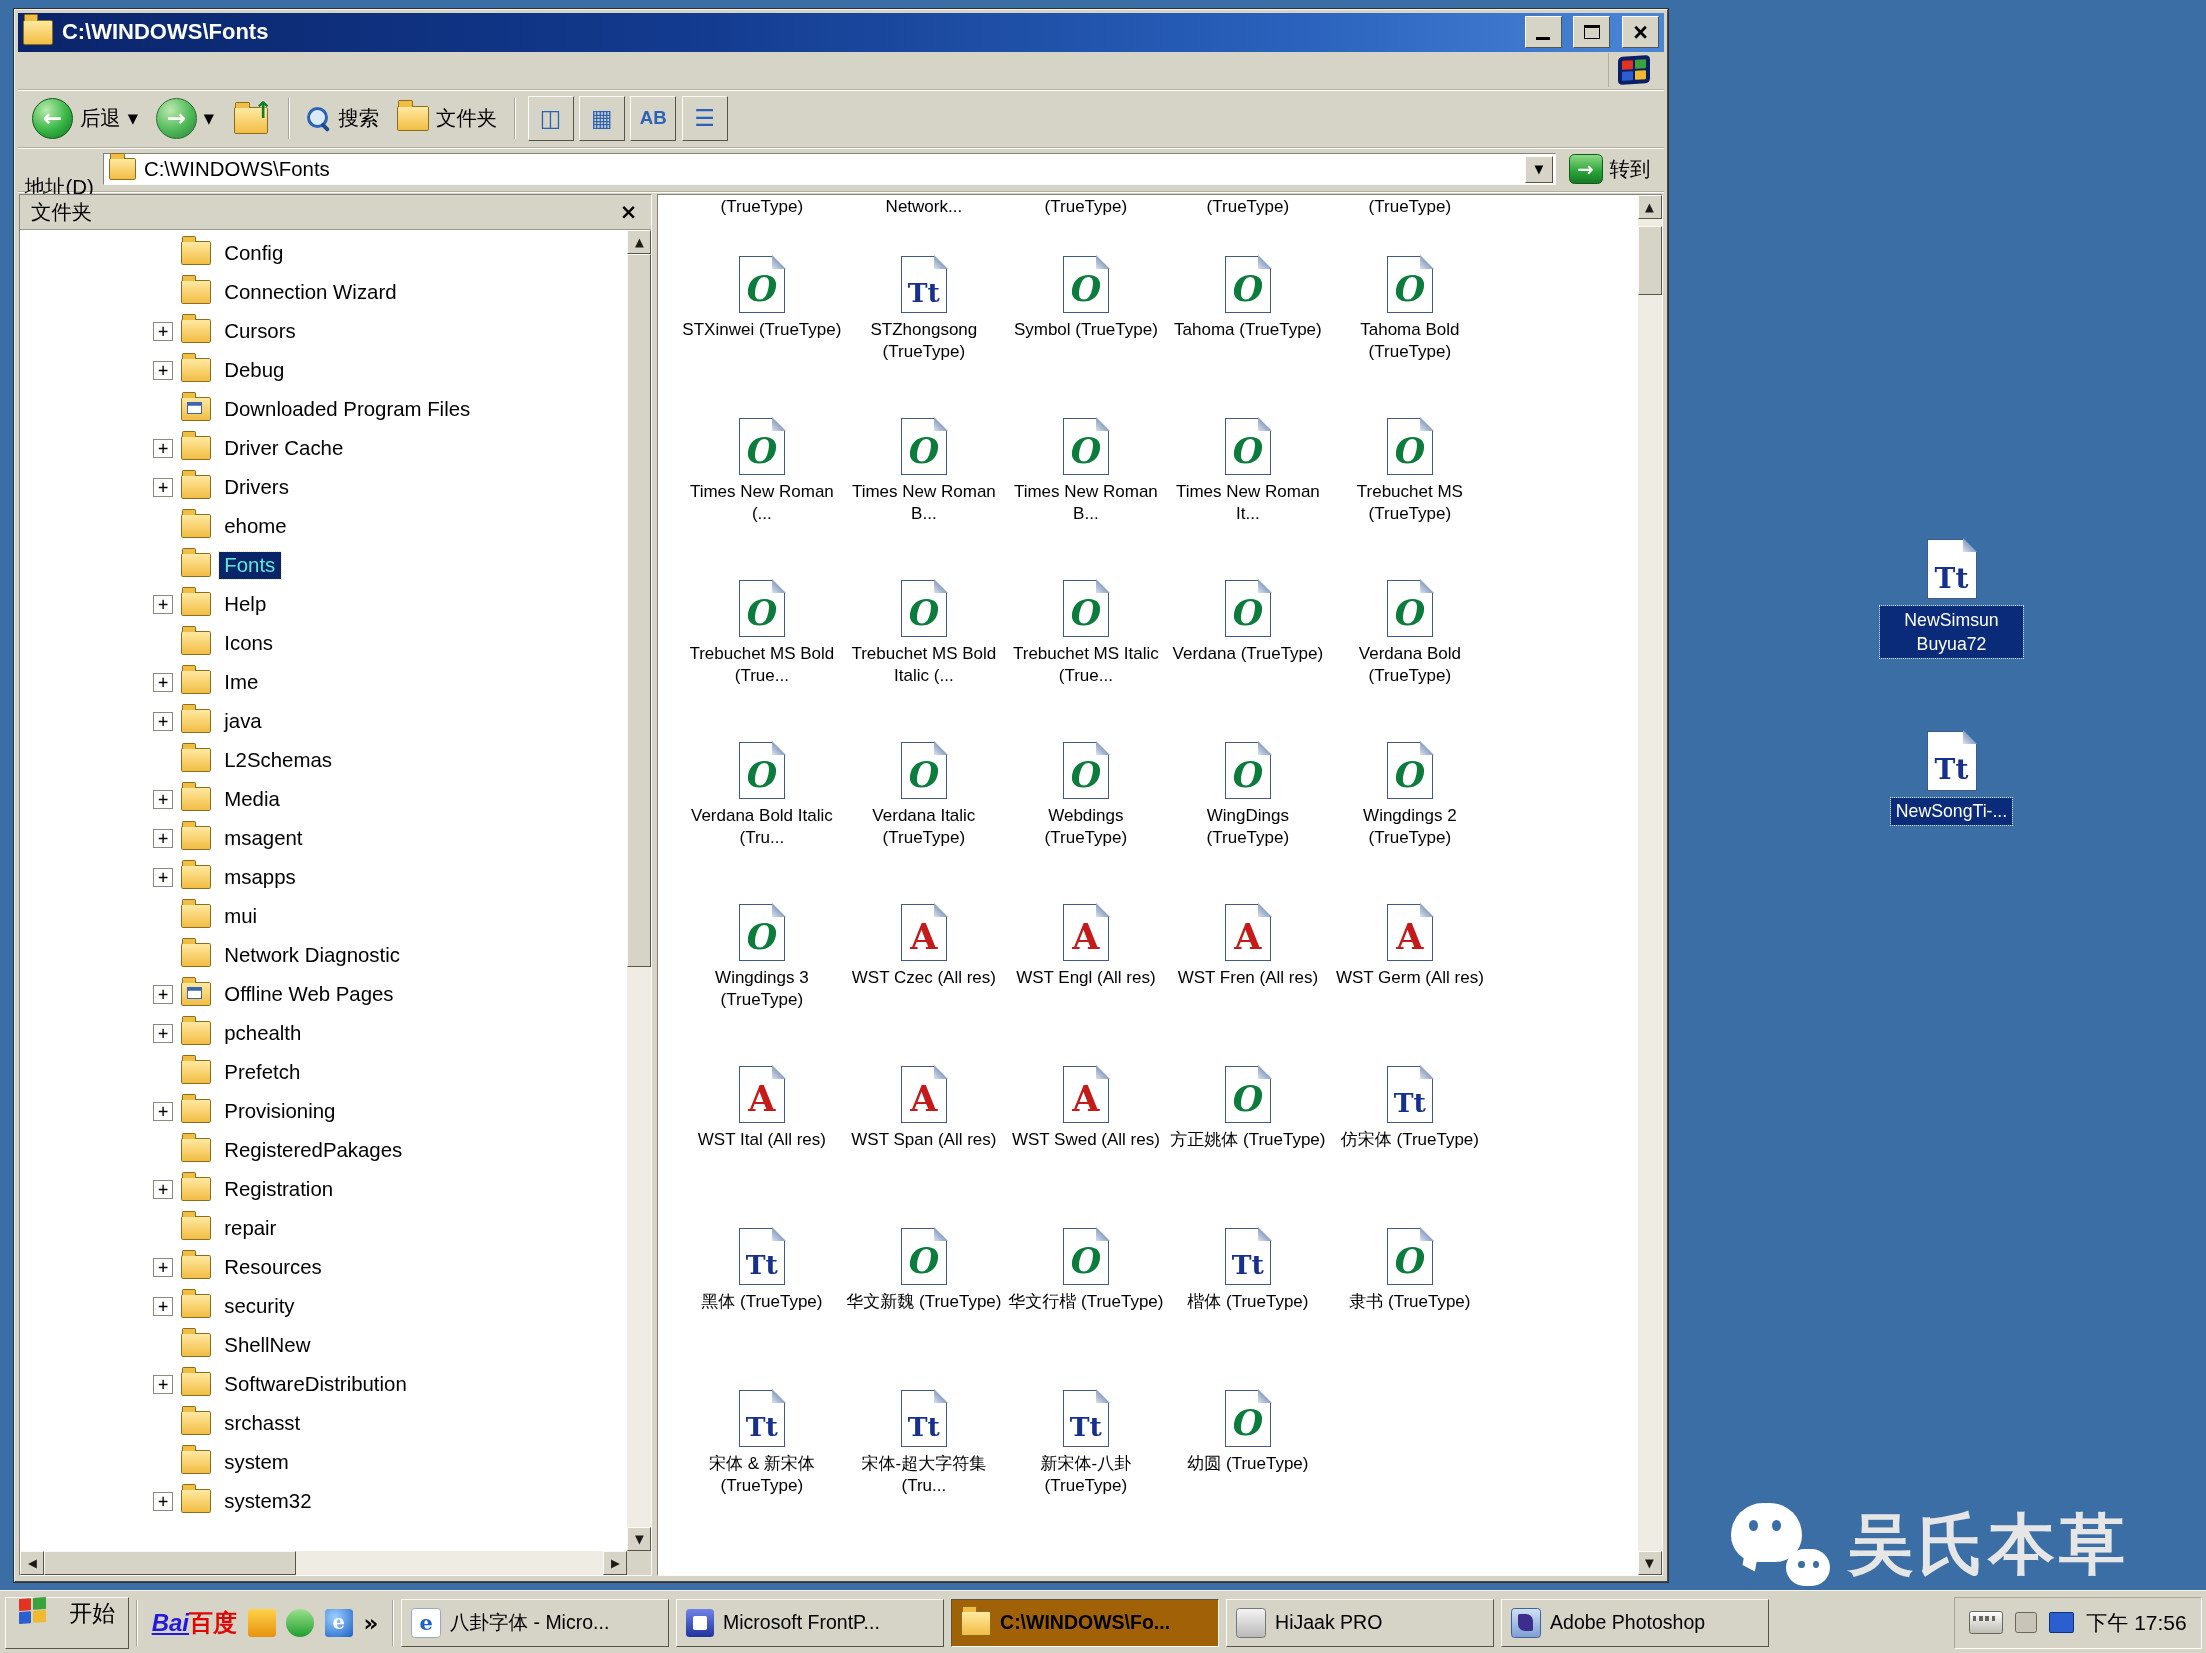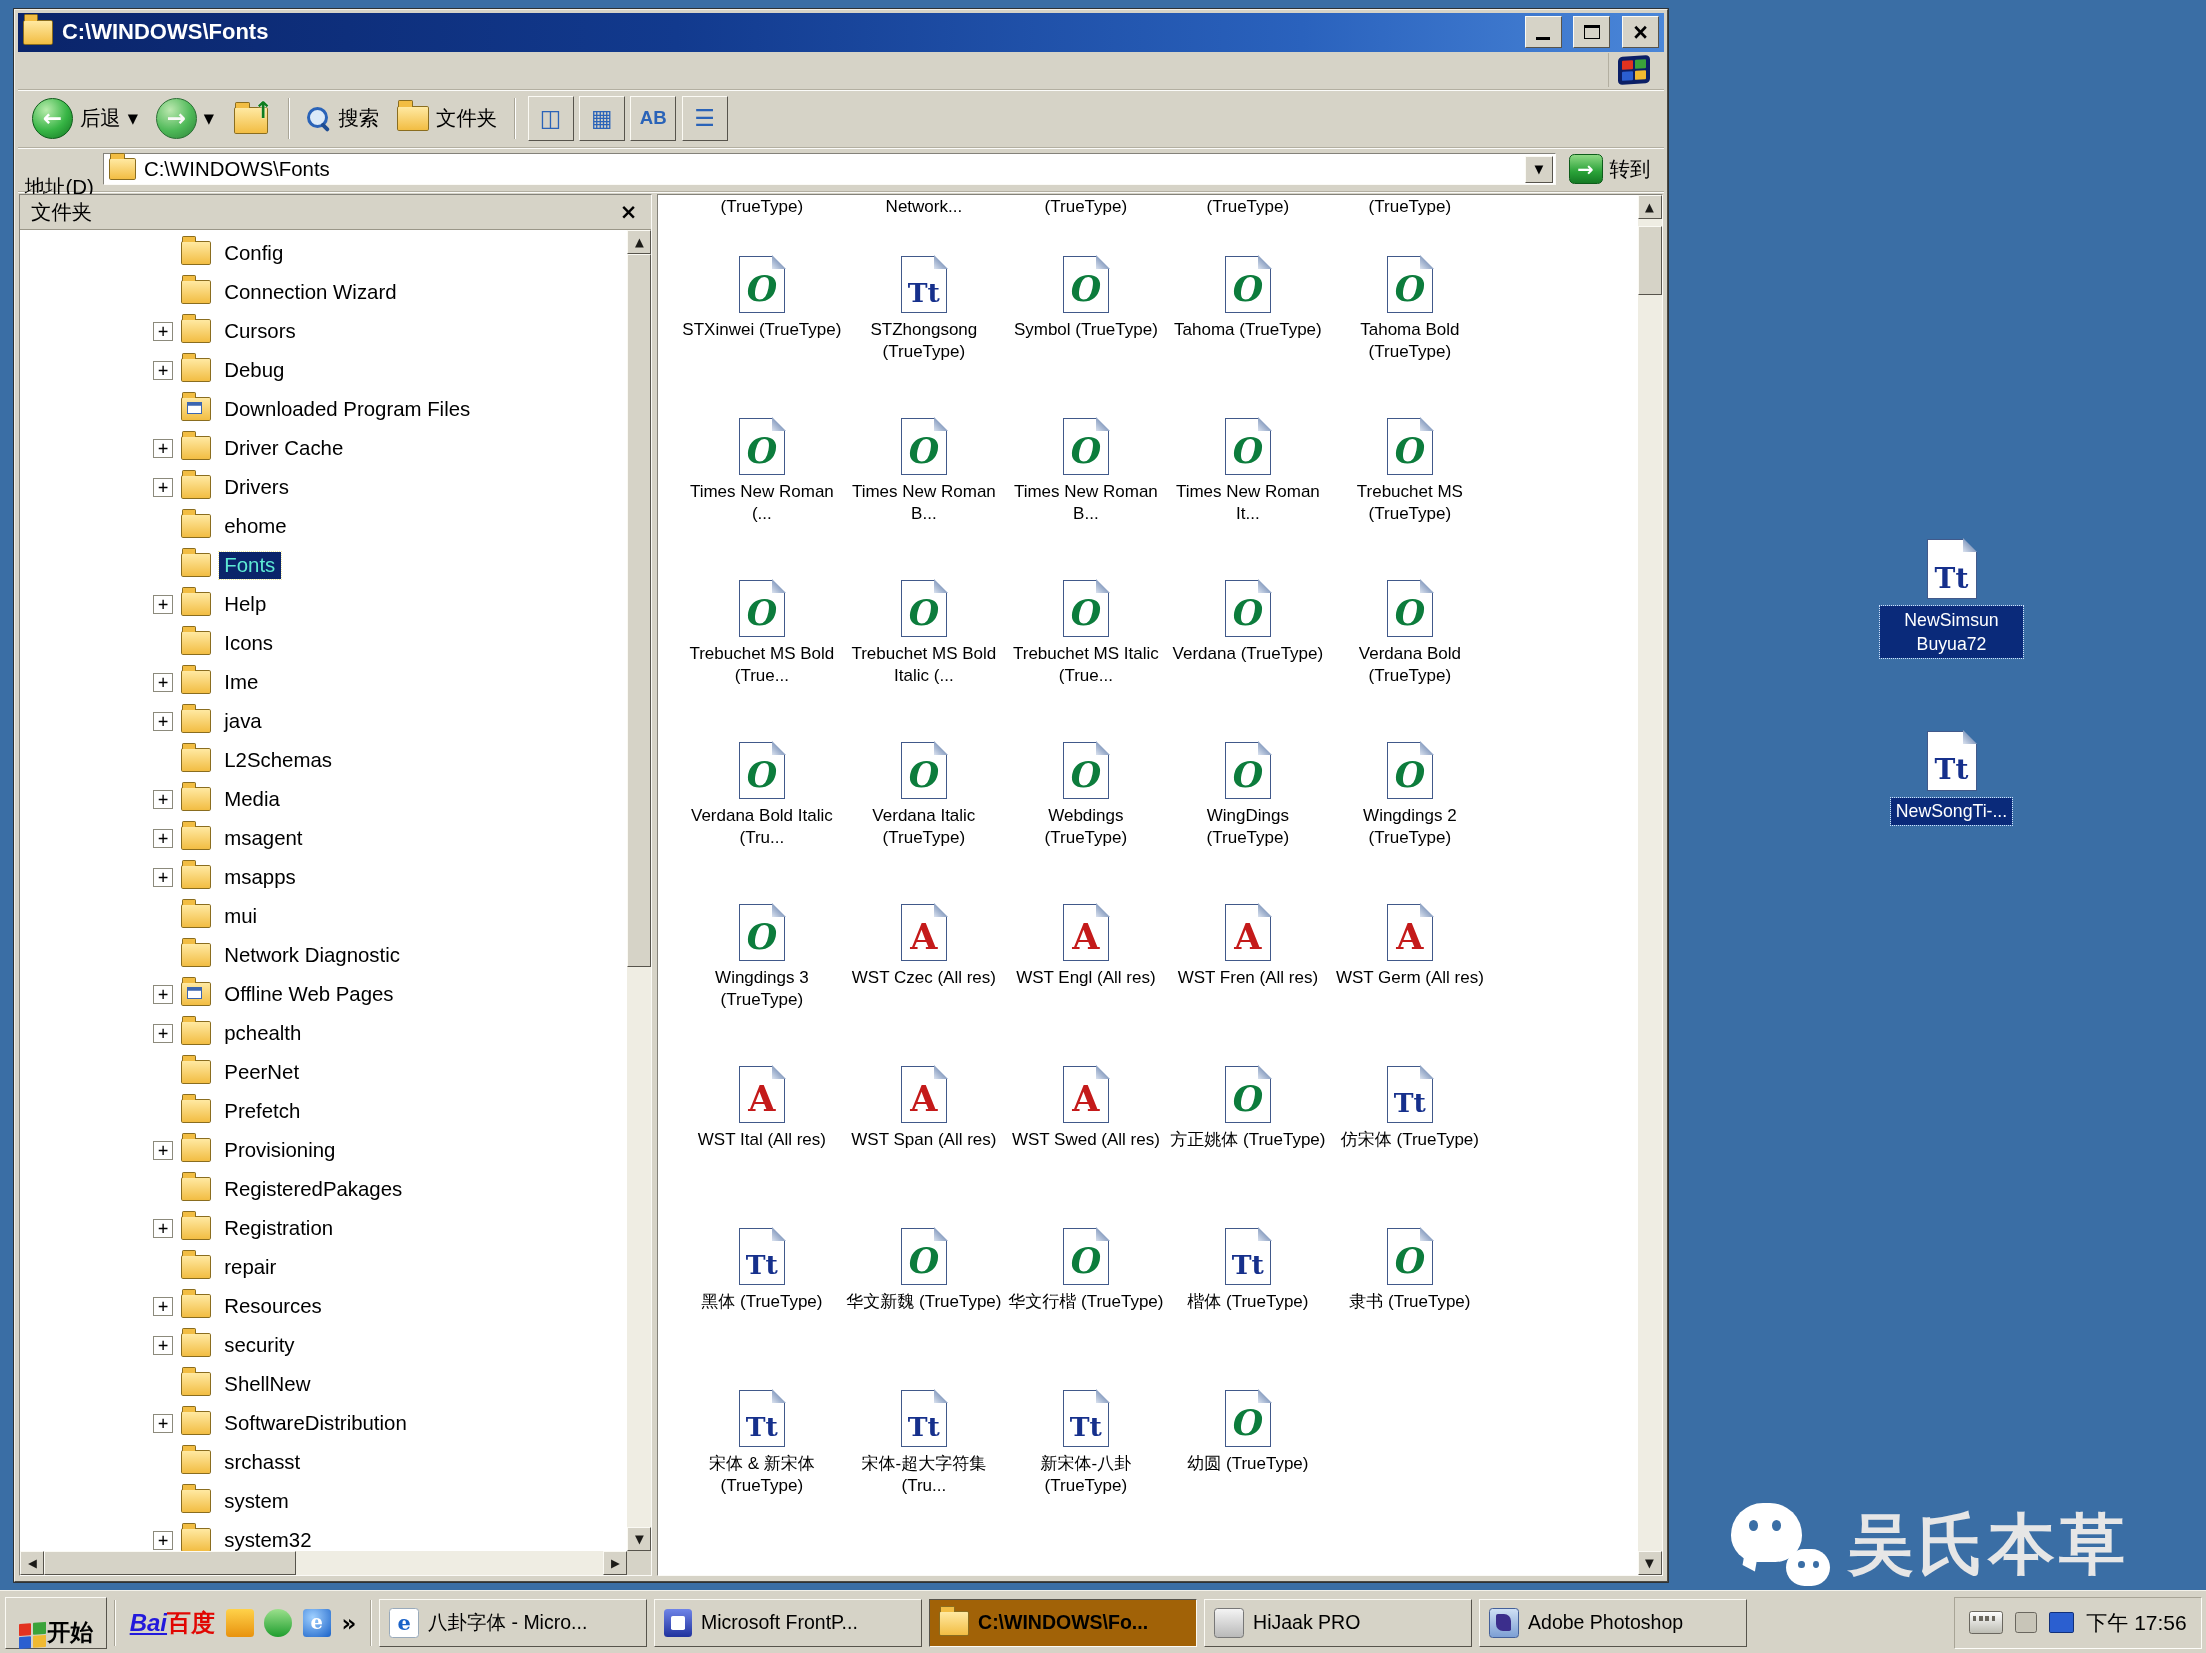--- a/index.html
+++ b/index.html
@@ -133,21 +133,21 @@
   .wc .b1::before{left:17.7px;} .wc .b1::after{left:41px;}
   .wc .b1t{position:absolute;left:12.4px;top:51px;width:14px;height:14px;background:#fff;transform:rotate(28deg) skewX(18deg);}
   .wc .b2{position:absolute;right:0;bottom:1.8px;width:44px;height:37px;background:#fff;border-radius:21px;}
   .wc .b2::before,.wc .b2::after{content:"";position:absolute;top:12.4px;width:6.2px;height:7px;border-radius:50%;background:#3a6ea5;}
   .wc .b2::before{left:12.4px;} .wc .b2::after{left:26.6px;}
   .wtext{font-size:66px;font-weight:bold;color:#e6e6e6;letter-spacing:4.4px;white-space:nowrap;}
 
   
   #taskbar{position:absolute;left:0;bottom:0;width:2207px;height:64px;background:#d6d3c7;border-top:1.8px solid #f4f2ea;
     display:flex;align-items:center;gap:7px;padding:0 5.3px;box-sizing:border-box;}
-  .start-btn{height:50px;flex:none;display:flex;align-items:flex-end;gap:2px;padding:0 12.4px;font-size:23px;font-weight:bold;}
+  .start-btn{height:50px;flex:none;display:flex;align-items:flex-start;gap:24px;padding:0 12.4px;font-size:23px;font-weight:normal;}
   .sflag{width:26.6px;height:25px;display:grid;grid-template:1fr 1fr/1fr 1fr;gap:1.8px;transform:skewY(-5deg);}
   .sflag i{display:block;border-radius:0.9px;}
   .sflag .f1{background:#e3321f;} .sflag .f2{background:#3aa33a;}
   .sflag .f3{background:#2b5fd0;} .sflag .f4{background:#f0b930;}
   .tdiv{width:0;height:46px;border-left:1.8px solid #a8a496;border-right:1.8px solid #fdfcf8;flex:none;}
   .ql{display:flex;align-items:center;gap:10.6px;padding:0 7px;flex:none;}
   .baidu{font-size:24px;font-weight:bold;white-space:nowrap;}
   .baidu .bai{color:#2319dc;font-style:italic;text-decoration:underline;} .baidu .du{color:#e10602;}
   .qlicon{width:28px;height:28px;flex:none;border-radius:3.5px;}
   .qi-e{background:radial-gradient(circle at 35% 30%,#9fd0ff,#1a62c8);display:flex;align-items:center;justify-content:center;color:#fff;font-weight:bold;font-size:19.5px;font-family:"DejaVu Serif",serif;}
@@ -370,25 +370,20 @@
     <span class="tlabel">Offline Web Pages</span>
   </div>
             <div class="tree-row">
     <span class="exp">+</span>
     <span class="ficon"></span>
     <span class="tlabel">pchealth</span>
   </div>
             <div class="tree-row">
     <span class="exp hidden"></span>
     <span class="ficon"></span>
-    <span class="tlabel">PeerNet</span>
-  </div>
-            <div class="tree-row">
-    <span class="exp hidden"></span>
-    <span class="ficon"></span>
     <span class="tlabel">Prefetch</span>
   </div>
             <div class="tree-row">
     <span class="exp">+</span>
     <span class="ficon"></span>
     <span class="tlabel">Provisioning</span>
   </div>
             <div class="tree-row">
     <span class="exp hidden"></span>
     <span class="ficon"></span>

